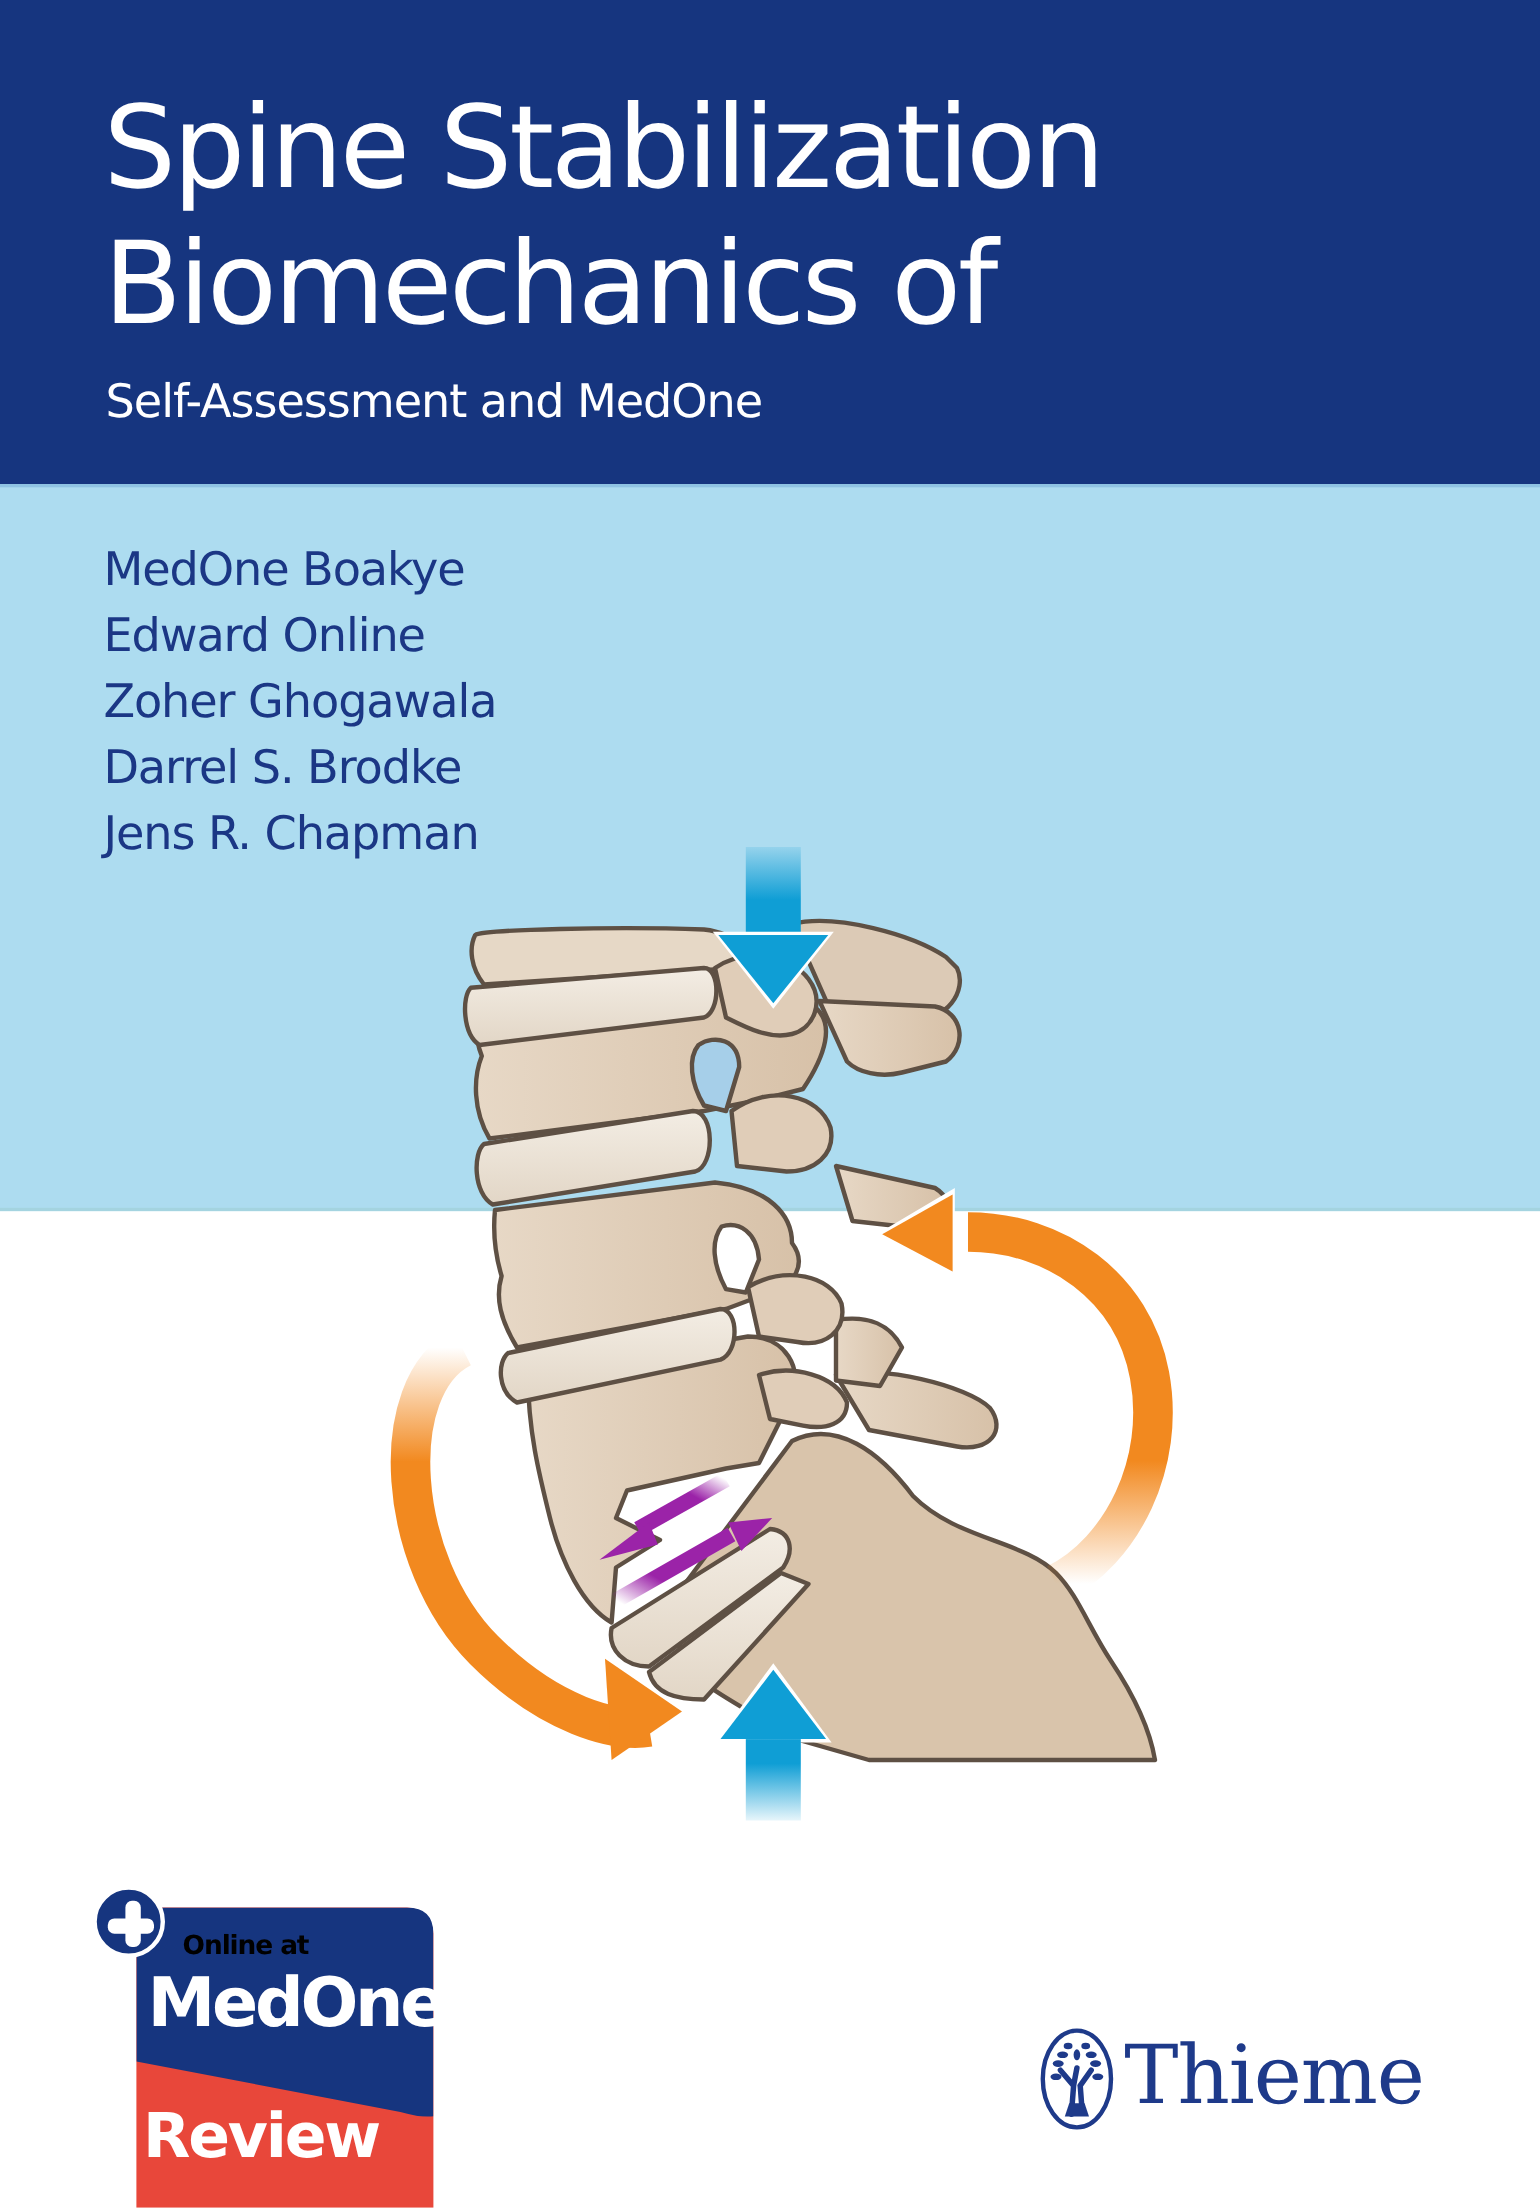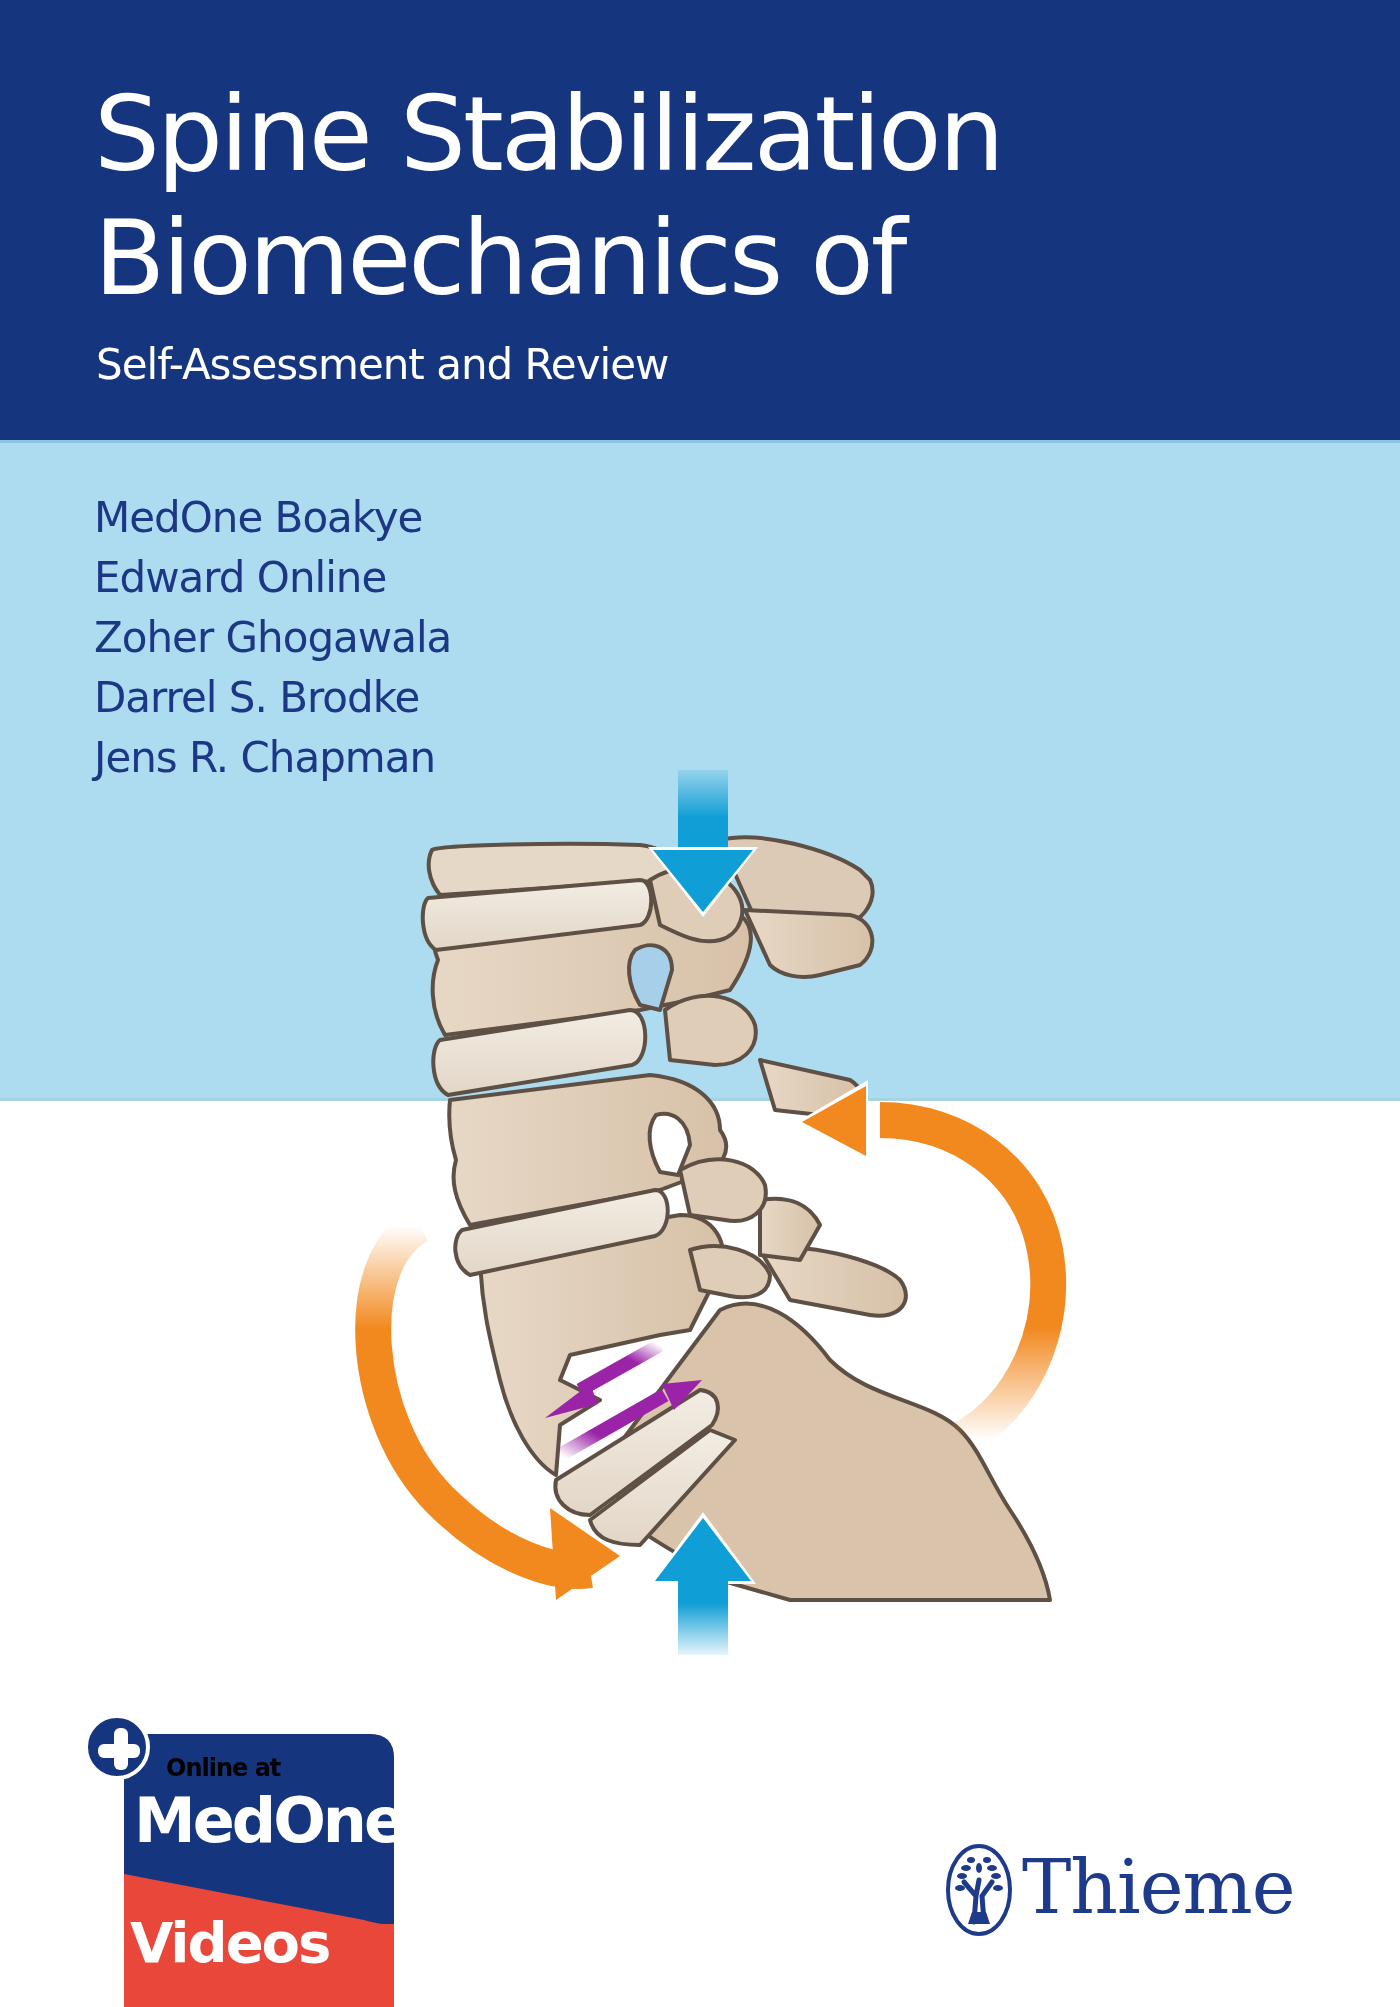--- a/index.html
+++ b/index.html
@@ -30,21 +30,21 @@
 </head>
 <body>
 
 <div class="band-title"></div>
 <div class="band-authors"></div>
 
 <h1 class="title">
   <span>Spine Stabilization</span>
   <span>Biomechanics of</span>
 </h1>
-<div class="subtitle">Self-Assessment and Review</div>
+<div class="subtitle">Self-Assessment and MedOne</div>
 
 <div class="authors">
   <div>MedOne Boakye</div>
   <div>Edward Online</div>
   <div>Zoher Ghogawala</div>
   <div>Darrel S. Brodke</div>
   <div>Jens R. Chapman</div>
 </div>
 
 <svg class="illustration" viewBox="0 0 1400 2007" xmlns="http://www.w3.org/2000/svg">
@@ -149,21 +149,21 @@
 </svg>
 
 <div class="medone">
   <div class="red"></div>
   <svg class="blue" viewBox="0 0 270 190" xmlns="http://www.w3.org/2000/svg">
     <path d="M0,0 L246,0 Q270,0 270,24 L270,190 Q262,192 240,186 L0,140 Z" fill="#16357f"></path>
   </svg>
   <div class="plus"></div>
   <div class="online">Online at</div>
   <div class="brand">MedOne</div>
-  <div class="videos">Videos</div>
+  <div class="videos">Review</div>
 </div>
 
 <div class="thieme">
   <svg width="70" height="96" viewBox="0 0 70 96" xmlns="http://www.w3.org/2000/svg" style="position:absolute;left:0;top:0;">
     <ellipse cx="35" cy="48" rx="31" ry="44" fill="none" stroke="#1e3a8a" stroke-width="4"></ellipse>
     <path d="M30,80 L32,54 L20,40 M32,54 L35,38 M38,54 L48,40 M38,54 L40,80 Z" stroke="#1e3a8a" stroke-width="5" fill="none" stroke-linecap="round"></path>
     <path d="M24,82 L46,82 L42,70 L28,70 Z" fill="#1e3a8a"></path>
     <g fill="#1e3a8a">
       <ellipse cx="18" cy="34" rx="5" ry="3"></ellipse>
       <ellipse cx="22" cy="26" rx="5" ry="3"></ellipse>

